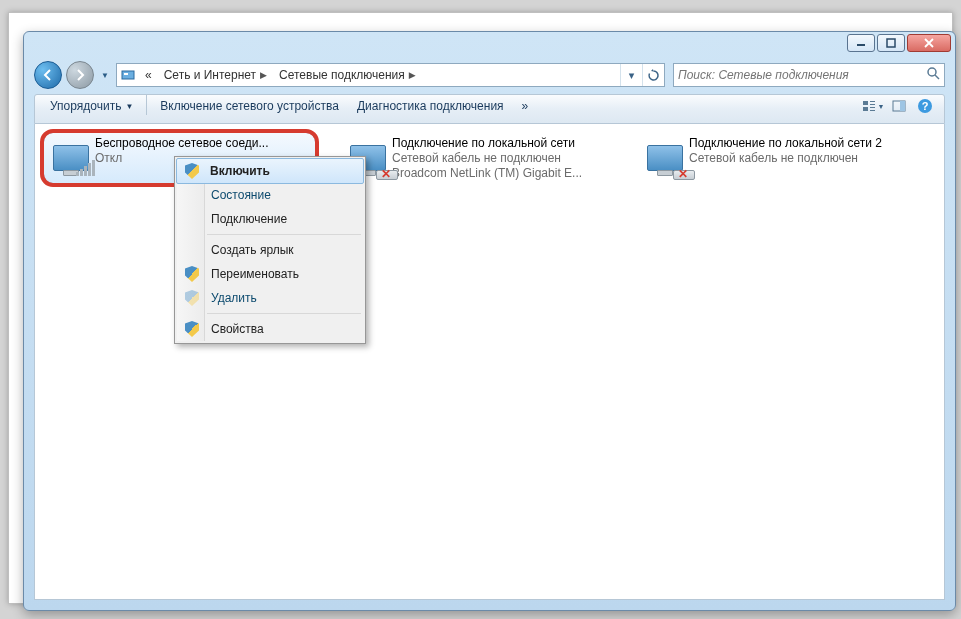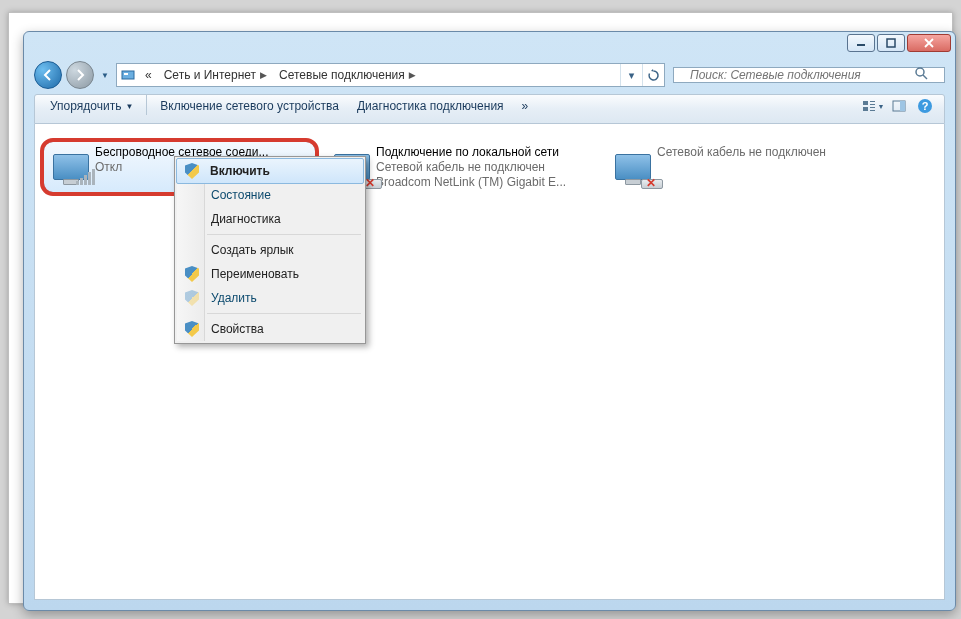--- a/index.html
+++ b/index.html
@@ -23,34 +23,34 @@
 .nav-drop { width:14px; height:20px; display:flex; align-items:center; justify-content:center; color:#2a5c86; font-size:8px; cursor:pointer; }
 
 .address { flex:1; height:24px; background:#fff; border:1px solid #8ea9bf; display:flex; align-items:center; font-size:12px; color:#333; }
 .addr-icon { width:22px; display:flex; justify-content:center; }
 .addr-seg { padding:0 6px; height:100%; display:flex; align-items:center; gap:4px; cursor:pointer; }
 .addr-arrow { font-size:9px; color:#555; }
 .addr-end { flex:1; }
 .addr-tools { display:flex; }
 .addr-tool { width:22px; height:22px; display:flex; align-items:center; justify-content:center; border-left:1px solid #d4e2ec; cursor:pointer; font-size:11px; color:#3a6286; }
 
-.search { width:272px; height:16px; background:#fff; border:1px solid #8ea9bf; margin-left:4px; display:flex; align-items:center; padding:0 16px; }
+.search { width:272px; height:24px; background:#fff; border:1px solid #8ea9bf; margin-left:4px; display:flex; align-items:center; padding:0 4px; }
 .search input { border:none; outline:none; flex:1; font-size:12px; color:#555; font-style:italic; background:transparent; }
 .search-icon { color:#5a7a94; font-size:12px; }
 
 .toolbar { margin:4px 10px 0 10px; height:30px; background:linear-gradient(to bottom,#fafcfe,#e6eef6,#dde8f2);
   border:1px solid #b6c7d6; border-radius:3px 3px 0 0; display:flex; align-items:flex-start; padding:0 6px; font-size:12px; color:#1a3a5c; }
 .tb-item { padding:3px 8px; cursor:pointer; border:1px solid transparent; border-radius:2px; display:flex; align-items:center; gap:4px; }
 .tb-sep { width:1px; height:20px; background:#b6c7d6; margin:0 4px; }
 .tb-spacer { flex:1; }
 .tb-icon-btn { width:26px; height:22px; display:flex; align-items:center; justify-content:center; cursor:pointer; color:#3a6286; font-size:13px; border:1px solid transparent; border-radius:2px; }
 .tb-icon-btn .sm-arrow { font-size:7px; margin-left:2px; }
 
 .content { position:absolute; left:10px; right:10px; top:92px; bottom:10px; background:#fff; border:1px solid #b6c7d6; border-top:none; padding:8px; }
-.conn-row { display:flex; gap:8px; align-items:flex-start;margin-top:9px; }
+.conn-row { display:flex; gap:24px; align-items:flex-start; }
 
 .conn-item { width:273px; display:flex; padding:3px; border:1px solid transparent; border-radius:2px; }
 .conn-item.selected { background:linear-gradient(to bottom,#f4f9fe,#d6eafc); border-color:#8bb9df; }
 .conn-item.hl { outline:4px solid #d63b2f; outline-offset:-1px; border-radius:10px; position:relative; z-index:2; }
 .conn-ico { width:48px; height:44px; display:flex; align-items:center; justify-content:center; position:relative; flex-shrink:0; }
 .monitor { width:36px; height:26px; background:linear-gradient(to bottom,#8fc1e8,#4a8fc4); border:1px solid #3a72a0; border-radius:2px; position:relative; }
 .monitor::after { content:""; position:absolute; bottom:-6px; left:50%; transform:translateX(-50%); width:14px; height:4px; background:#c7ced4; border:1px solid #8d98a1; border-radius:1px; }
 .badge { position:absolute; right:-2px; bottom:-2px; width:16px; height:16px; display:flex; align-items:center; justify-content:center; font-size:12px; font-weight:bold; }
 .badge.x { color:#d63b2f; }
 .sig-bars { position:absolute; right:0; bottom:4px; display:flex; align-items:flex-end; gap:1px; }
@@ -218,40 +218,41 @@
         </div>
       </div>
 
       <div class="conn-item">
         <div class="conn-ico">
           <div class="monitor"></div>
           <div class="plug"></div>
           <div class="badge x">✕</div>
         </div>
         <div class="conn-txt">
+          <div class="conn-name">Подключение по локальной сети 2</div>
           <div class="conn-sub">Сетевой кабель не подключен</div>
         </div>
       </div>
 
     </div>
   </div>
 
   <div class="ctx-menu">
     <div class="ctx-gutter"></div>
     <div class="ctx-item bold hover">
       <span class="ctx-ico">
             <span class="shield"></span>
           </span>
       <span>Включить</span>
     </div>
     <div class="ctx-item disabled">
       <span>Состояние</span>
     </div>
     <div class="ctx-item">
-      <span>Диагностика</span>
+      <span>Подключение</span>
     </div>
     <div class="ctx-sep"></div>
     <div class="ctx-item">
       <span>Создать ярлык</span>
     </div>
     <div class="ctx-item">
       <span class="ctx-ico">
             <span class="shield"></span>
           </span>
       <span>Переименовать</span>

